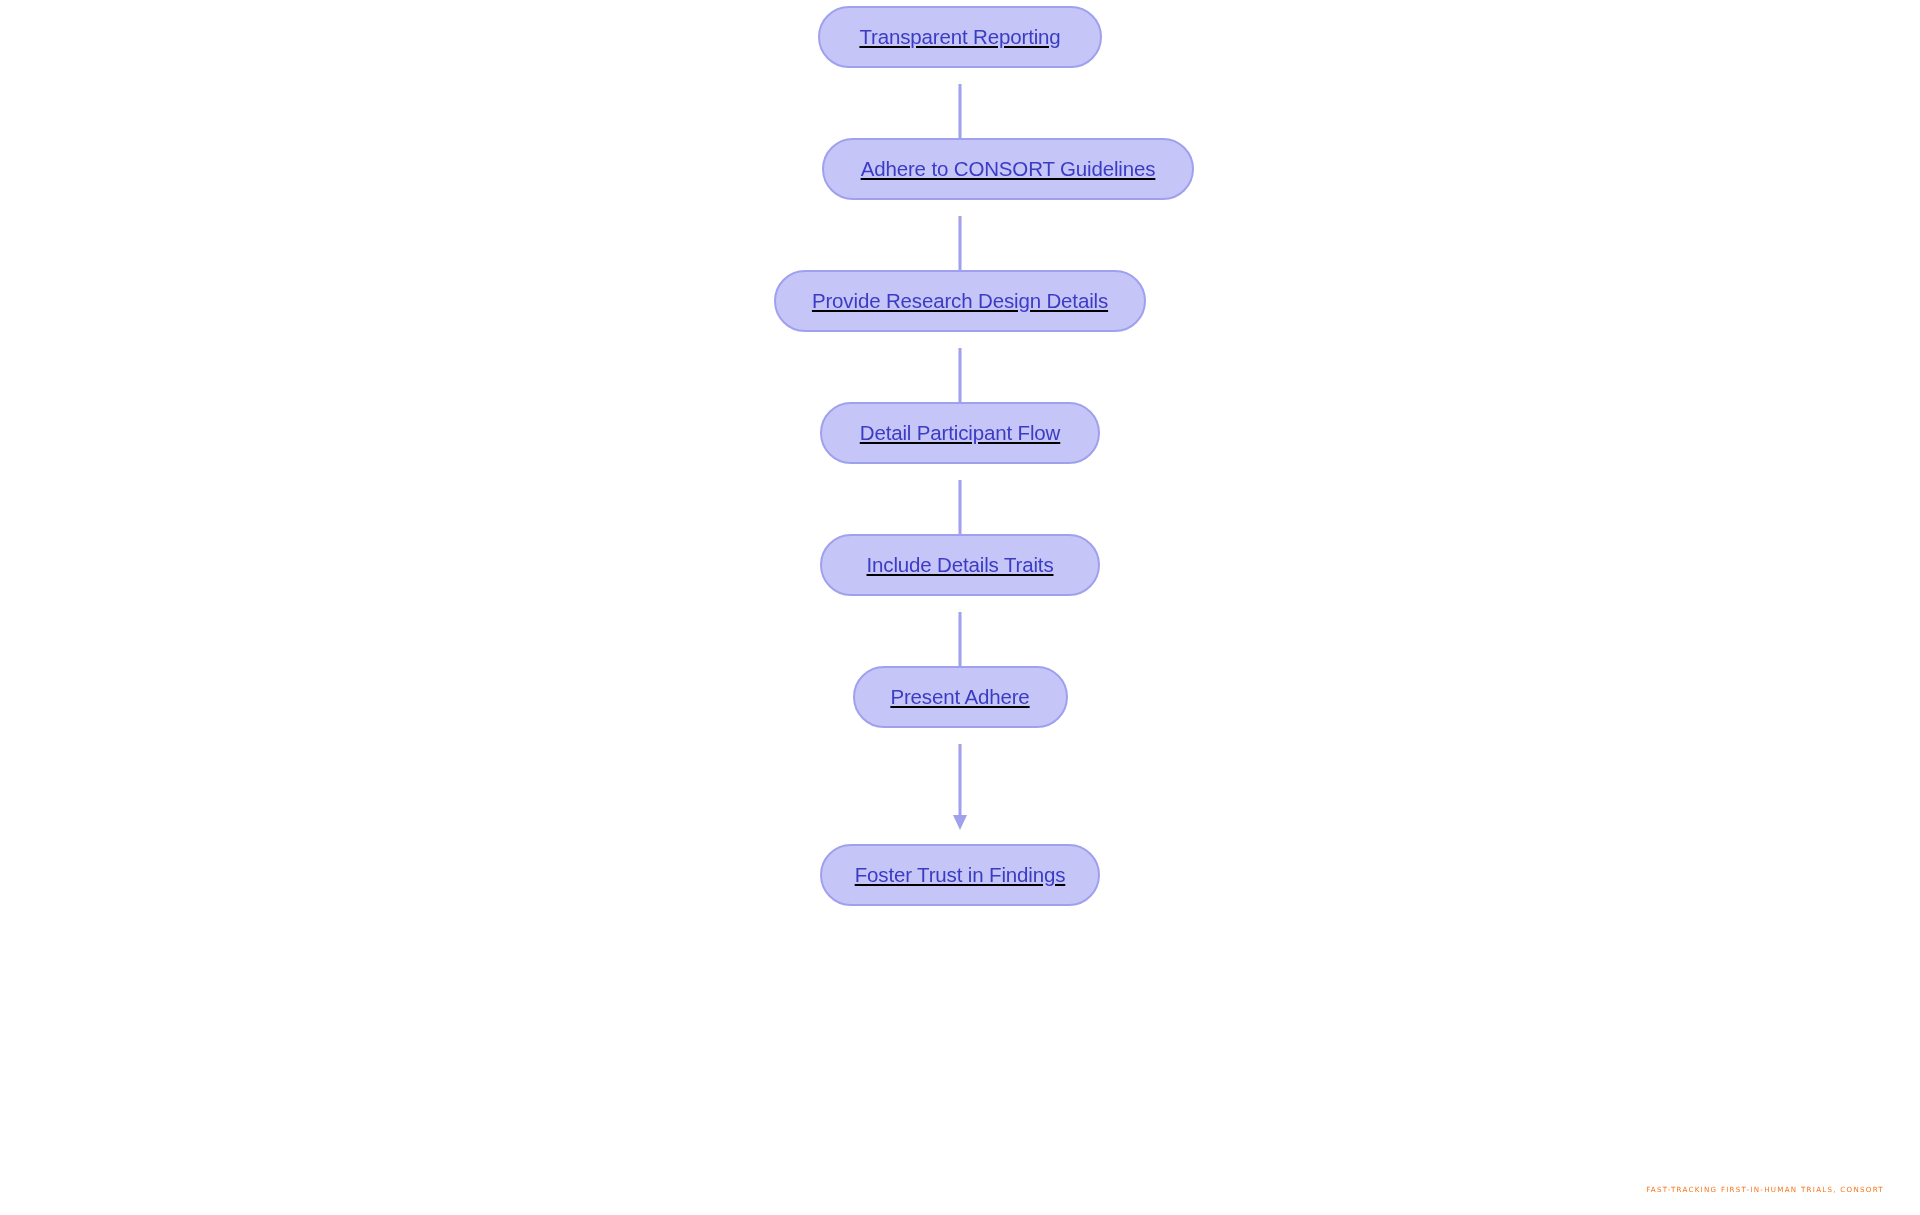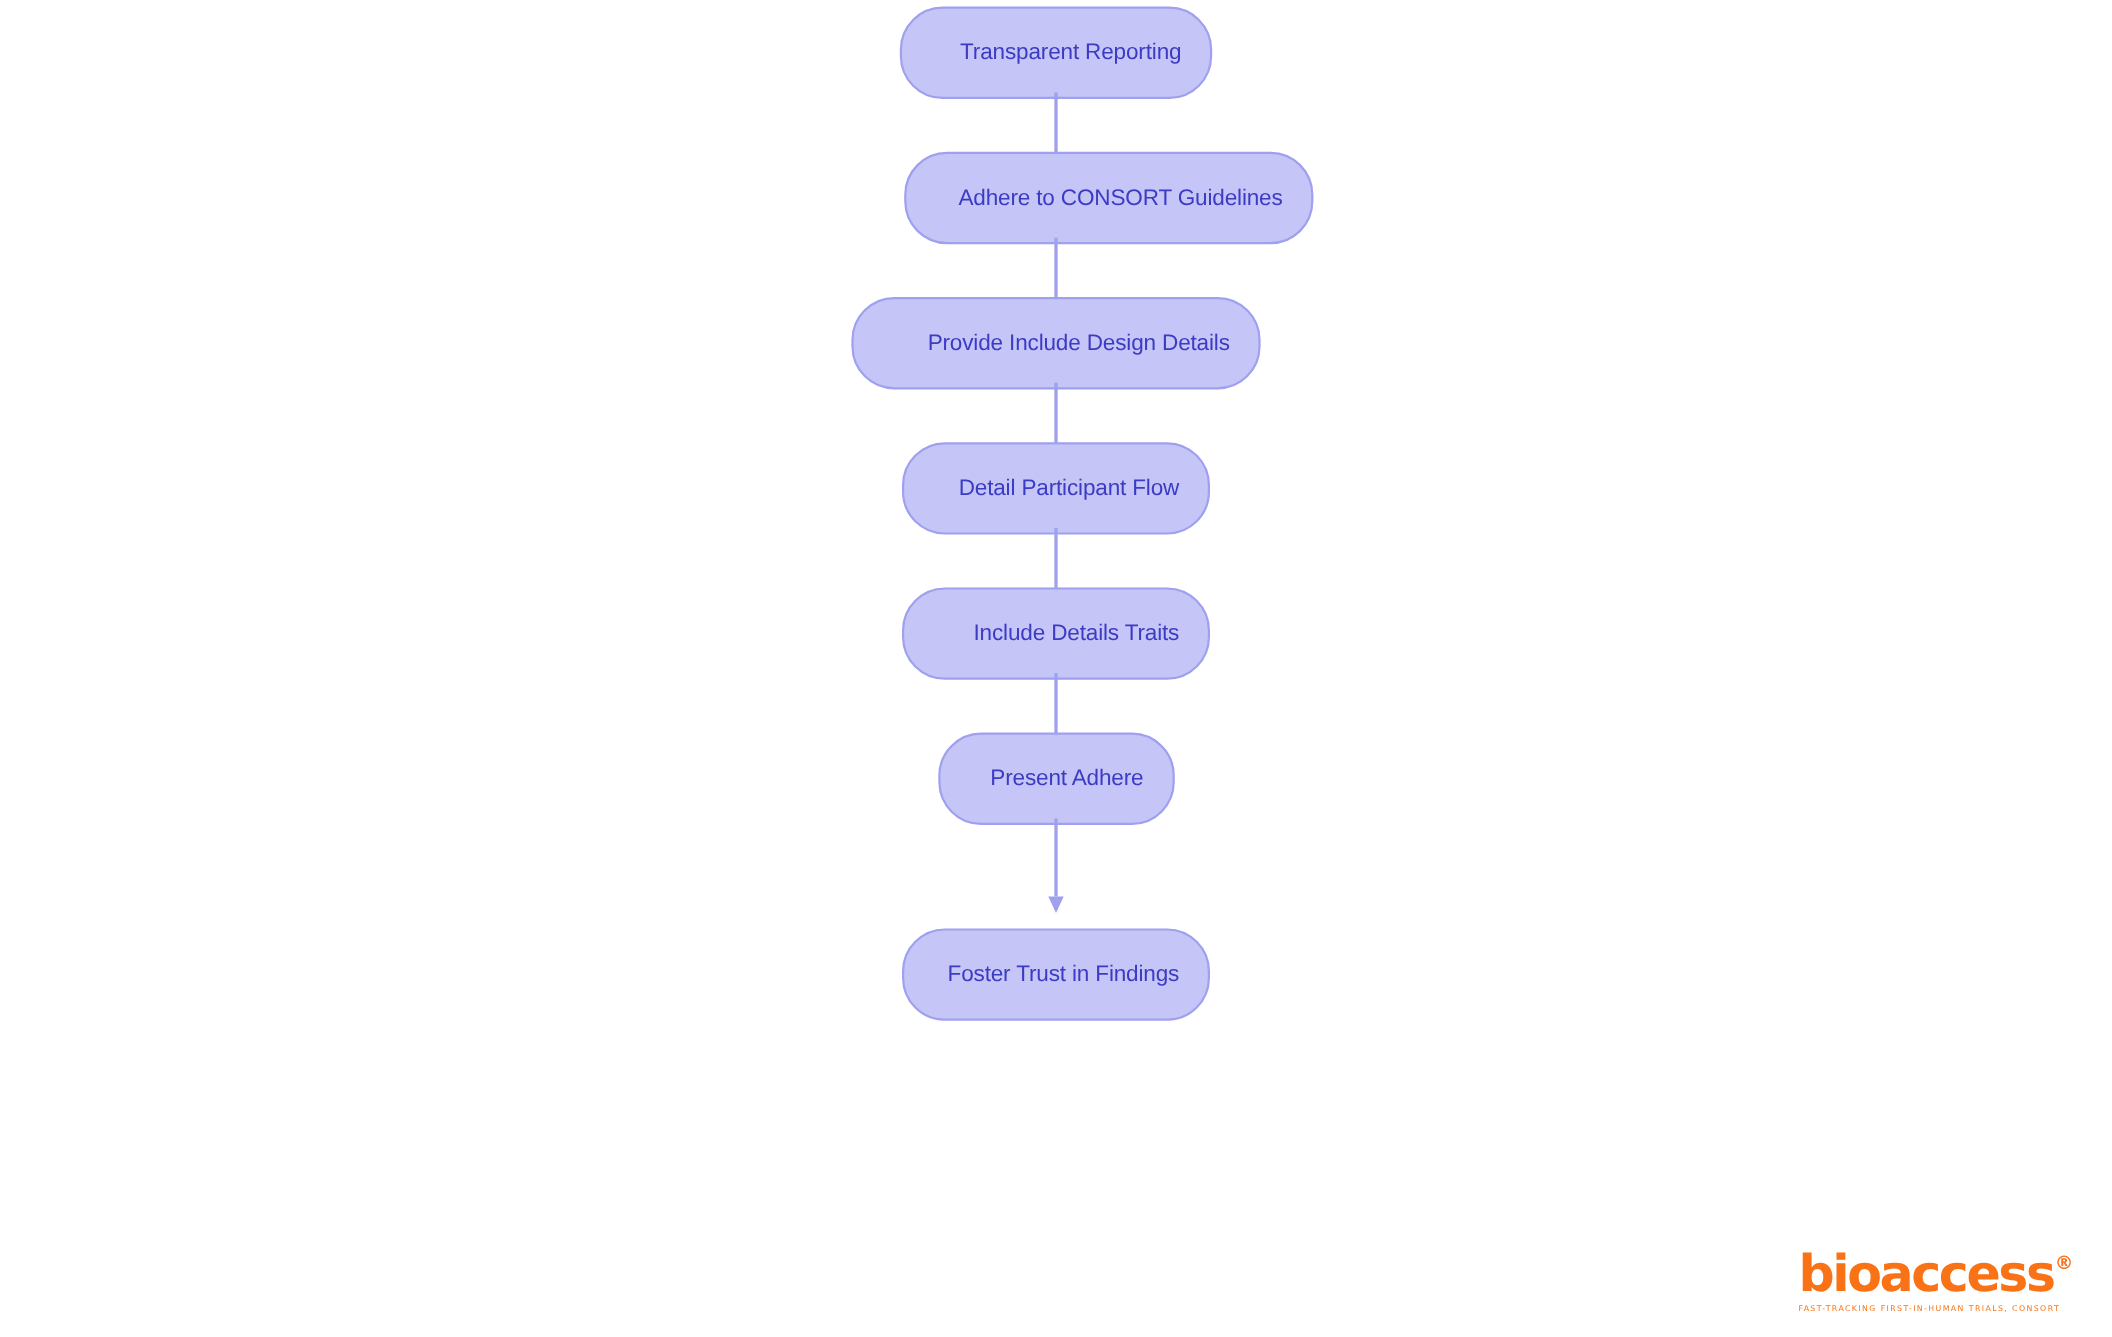--- a/index.html
+++ b/index.html
@@ -34,28 +34,29 @@
     position: absolute;
     left: 0;
     width: 1920px;
     display: flex;
     justify-content: center;
     align-items: center;
   }
 
   .node {
     box-sizing: border-box;
-    height: 84px;
+    height: 62px;
     border: 2px solid #9fa0ee;
     background: #c5c6f7;
     border-radius: 39px;
     display: flex;
     align-items: center;
-    justify-content: flex-end;
+    justify-content: center;
     padding: 0 26px;
+    text-decoration: underline;
   }
 
   .node-label {
     color: #3b3bc4;
     font-size: 20.5px;
     font-family: "Liberation Sans", sans-serif;
     letter-spacing: -0.15px;
     white-space: nowrap;
     line-height: 1;
   }
@@ -151,21 +152,21 @@
         <span class="node-label">Adhere to CONSORT Guidelines</span>
       </div>
     </div>
     <div class="connector" style="top:216px; height:86px;">
       <div class="stem" style="height:71px;"></div>
       <div class="head"></div>
     </div>
 
     <div class="node-row" style="top:270px;">
       <div class="node w-xl">
-        <span class="node-label">Provide Include Design Details</span>
+        <span class="node-label">Provide Research Design Details</span>
       </div>
     </div>
     <div class="connector" style="top:348px; height:86px;">
       <div class="stem" style="height:71px;"></div>
       <div class="head"></div>
     </div>
 
     <div class="node-row" style="top:402px;">
       <div class="node w-md">
         <span class="node-label">Detail Participant Flow</span>
@@ -199,17 +200,14 @@
     <div class="node-row" style="top:844px;">
       <div class="node w-md">
         <span class="node-label">Foster Trust in Findings</span>
       </div>
     </div>
 
   </div>
 </div>
 
 <div id="brand-logo">
-  <div>
-    <span class="brand-wordmark">bioaccess</span><span class="brand-reg">®</span>
-  </div>
   <div class="brand-tagline">FAST-TRACKING FIRST-IN-HUMAN TRIALS, CONSORT</div>
 </div>
 
 </body></html>

